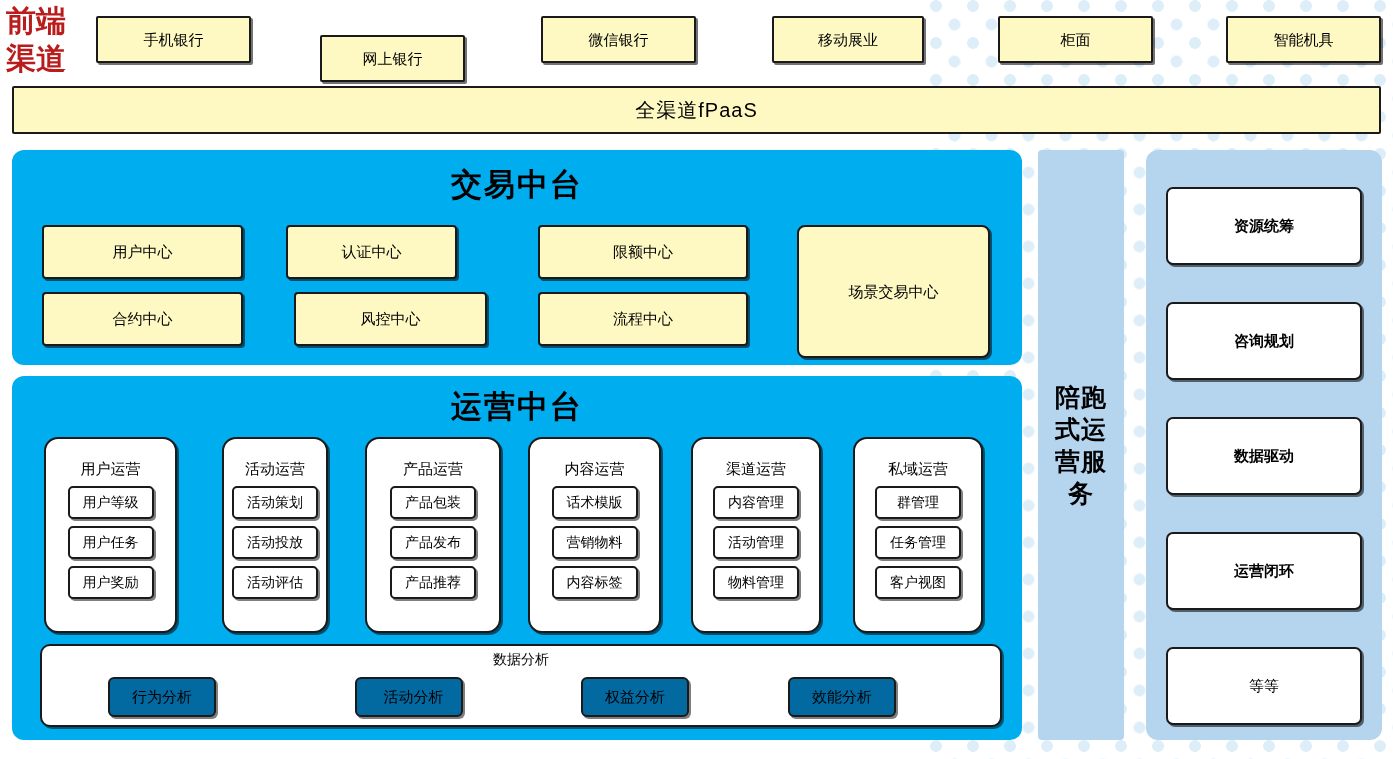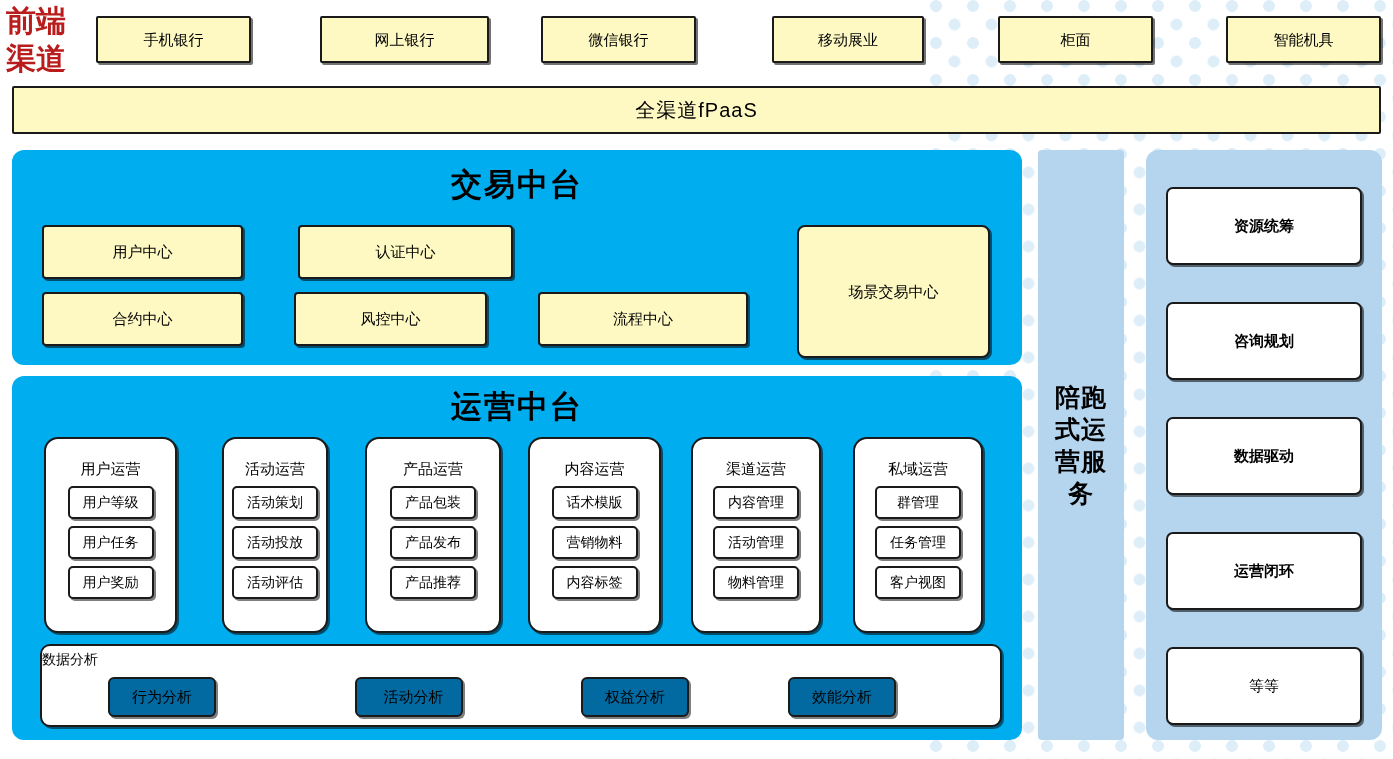--- a/index.html
+++ b/index.html
@@ -162,21 +162,21 @@
     background: #fff;
     border: 2px solid #1a1a1a;
     border-radius: 10px;
     box-shadow: 2px 2px 0 rgba(0,0,0,0.5);
   }
   .analysis-title {
     position: absolute;
     top: 5px;
     left: 0;
     width: 100%;
-    text-align: left;
+    text-align: center;
     font-size: 14px;
   }
   .analysis-item {
     box-sizing: border-box;
     position: absolute;
     top: 31px;
     width: 108px;
     height: 40px;
     border: 2px solid #1a1a1a;
     border-radius: 6px;
@@ -247,34 +247,35 @@
 <div id="canvas">
 
   <div class="dots-layer"></div>
 
   <div class="front-label">
     <span>前端</span>
     <span>渠道</span>
   </div>
 
   <div class="box channel-box shadowed" style="left:96px;  width:155px;">手机银行</div>
-  <div class="box channel-box shadowed" style="left:320px; width:169px;">网上银行</div>
+  <div class="box channel-box shadowed" style="left:320px; width:145px;margin-top:19px;">网上银行</div>
   <div class="box channel-box shadowed" style="left:772px; width:152px;">移动展业</div>
   <div class="box channel-box shadowed" style="left:541px; width:155px;">微信银行</div>
   <div class="box channel-box shadowed" style="left:998px; width:155px;">柜面</div>
   <div class="box channel-box shadowed" style="left:1226px;width:155px;">智能机具</div>
 
   <div class="box fpaas-bar">全渠道fPaaS</div>
 
   <div class="blue-panel" style="left:12px; top:150px; width:1010px; height:215px;padding-left:36px;">
     <div class="panel-title" style="top:14px;">交易中台</div>
   </div>
 
   <div class="box trade-card shadowed" style="left:42px;  top:225px; width:201px;">用户中心</div>
-  <div class="box trade-card shadowed" style="left:298px; top:225px; width:215px;font-family:Liberation Serif, serif;">认证中心</div>
+  <div class="box trade-card shadowed" style="left:286px; top:225px; width:171px;font-family:Liberation Serif, serif;">认证中心</div>
+  <div class="box trade-card shadowed" style="left:538px; top:225px; width:210px;">限额中心</div>
   <div class="box trade-card shadowed" style="left:42px;  top:292px; width:201px;">合约中心</div>
   <div class="box trade-card shadowed" style="left:294px; top:292px; width:193px;">风控中心</div>
   <div class="box trade-card shadowed" style="left:538px; top:292px; width:210px;">流程中心</div>
   <div class="box trade-card tall shadowed" style="left:797px; top:225px; width:193px;">场景交易中心</div>
 
   <div class="blue-panel" style="left:12px; top:376px; width:1010px; height:364px;">
     <div class="panel-title" style="top:10px;">运营中台</div>
   </div>
 
   <div class="op-col" style="left:44px; top:437px; width:133px; height:196px;">

